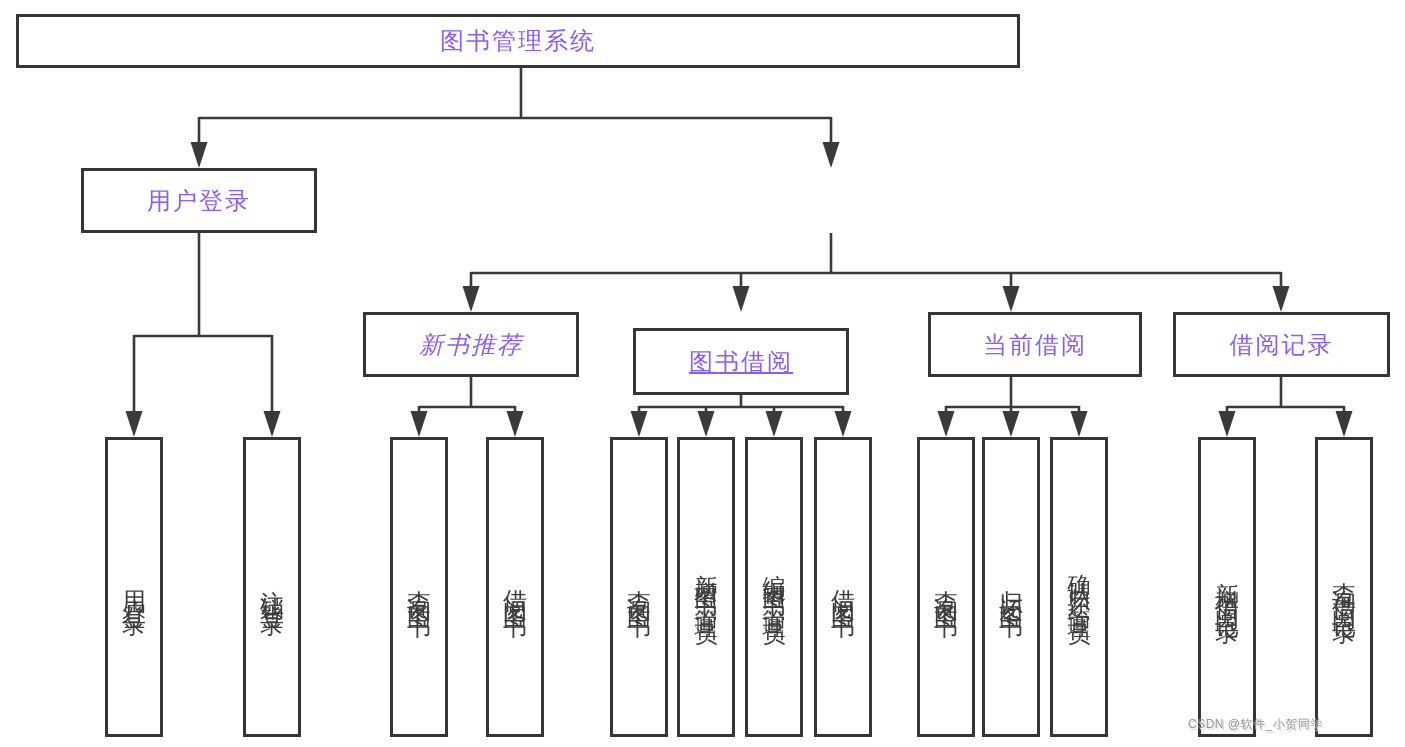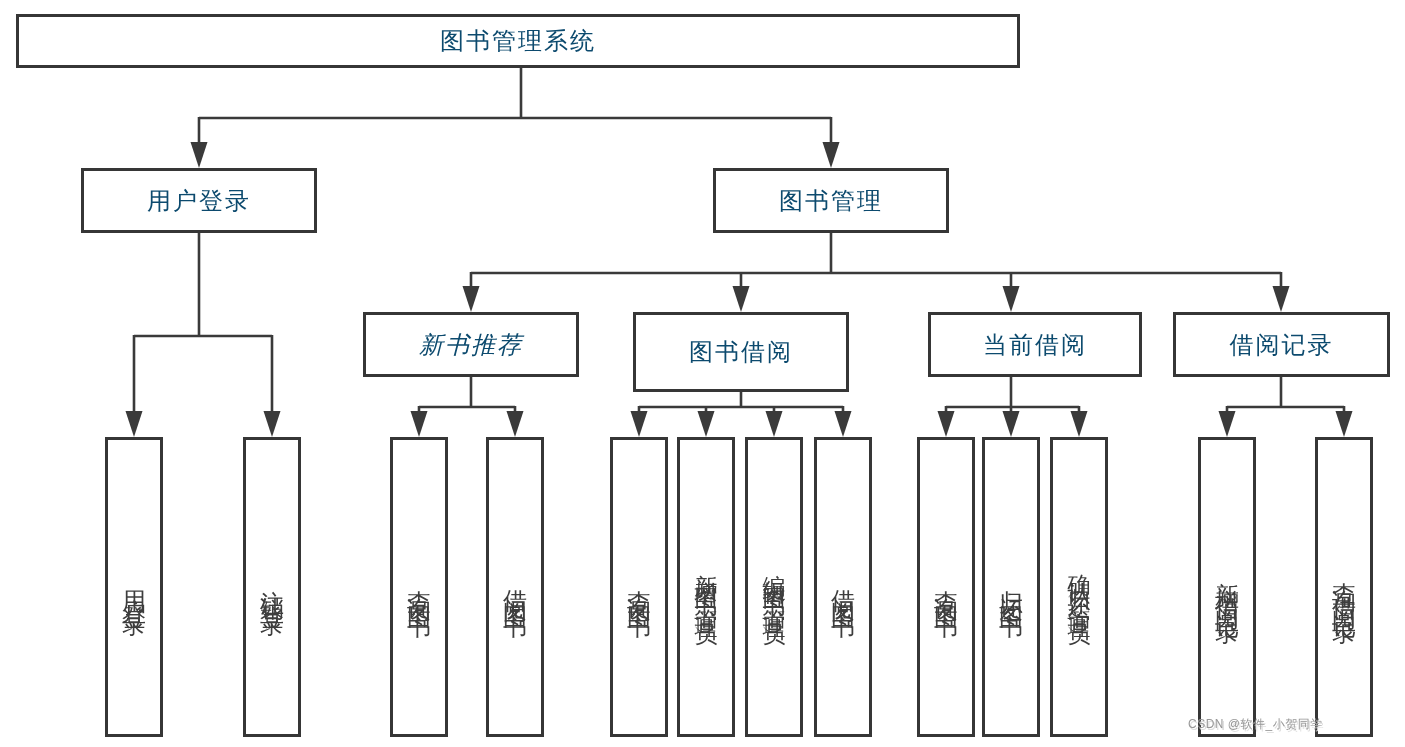--- a/index.html
+++ b/index.html
@@ -24,21 +24,21 @@
   .hbox {
     position: absolute;
     box-sizing: border-box;
     border: 3px solid #363636;
     background: #ffffff;
     display: flex;
     align-items: center;
     justify-content: center;
     font-size: 24px;
     letter-spacing: 2px;
-    color: #0c4a6e;
+    color: #8b5cf6;
     z-index: 2;
     white-space: nowrap;
   }
   .vbox {
     position: absolute;
     box-sizing: border-box;
     border: 3px solid #363636;
     background: #ffffff;
     width: 58px;
     height: 300px;
@@ -114,24 +114,23 @@
       <polygon points="1002.5,411 1019.5,411 1011,437"></polygon>
       <polygon points="1070.5,411 1087.5,411 1079,437"></polygon>
       <polygon points="1218.5,411 1235.5,411 1227,437"></polygon>
       <polygon points="1335.5,411 1352.5,411 1344,437"></polygon>
     </g>
   </svg>
 
   <div class="hbox" style="left:16px; top:14px; width:1004px; height:54px;">图书管理系统</div>
 
   <div class="hbox" style="left:81px; top:168px; width:236px; height:65px;">用户登录</div>
-  <div class="hbox" style="left:713px; top:168px; width:236px; height:65px;">图书管理</div>
 
   <div class="hbox" style="left:363px; top:312px; width:216px; height:65px;font-style:italic;">新书推荐</div>
-  <div class="hbox" style="left:633px; top:312px; width:216px; height:80px;">图书借阅</div>
+  <div class="hbox" style="left:633px; top:328px; width:216px; height:67px;text-decoration:underline;">图书借阅</div>
   <div class="hbox" style="left:904px; top:312px; width:214px; height:65px;margin-left:24px;">当前借阅</div>
   <div class="hbox" style="left:1173px; top:312px; width:217px; height:65px;">借阅记录</div>
 
   <div class="vbox" style="left:105px;">
     <span class="vtext">用户登录</span>
   </div>
   <div class="vbox" style="left:243px;">
     <span class="vtext">注销登录</span>
   </div>
 

